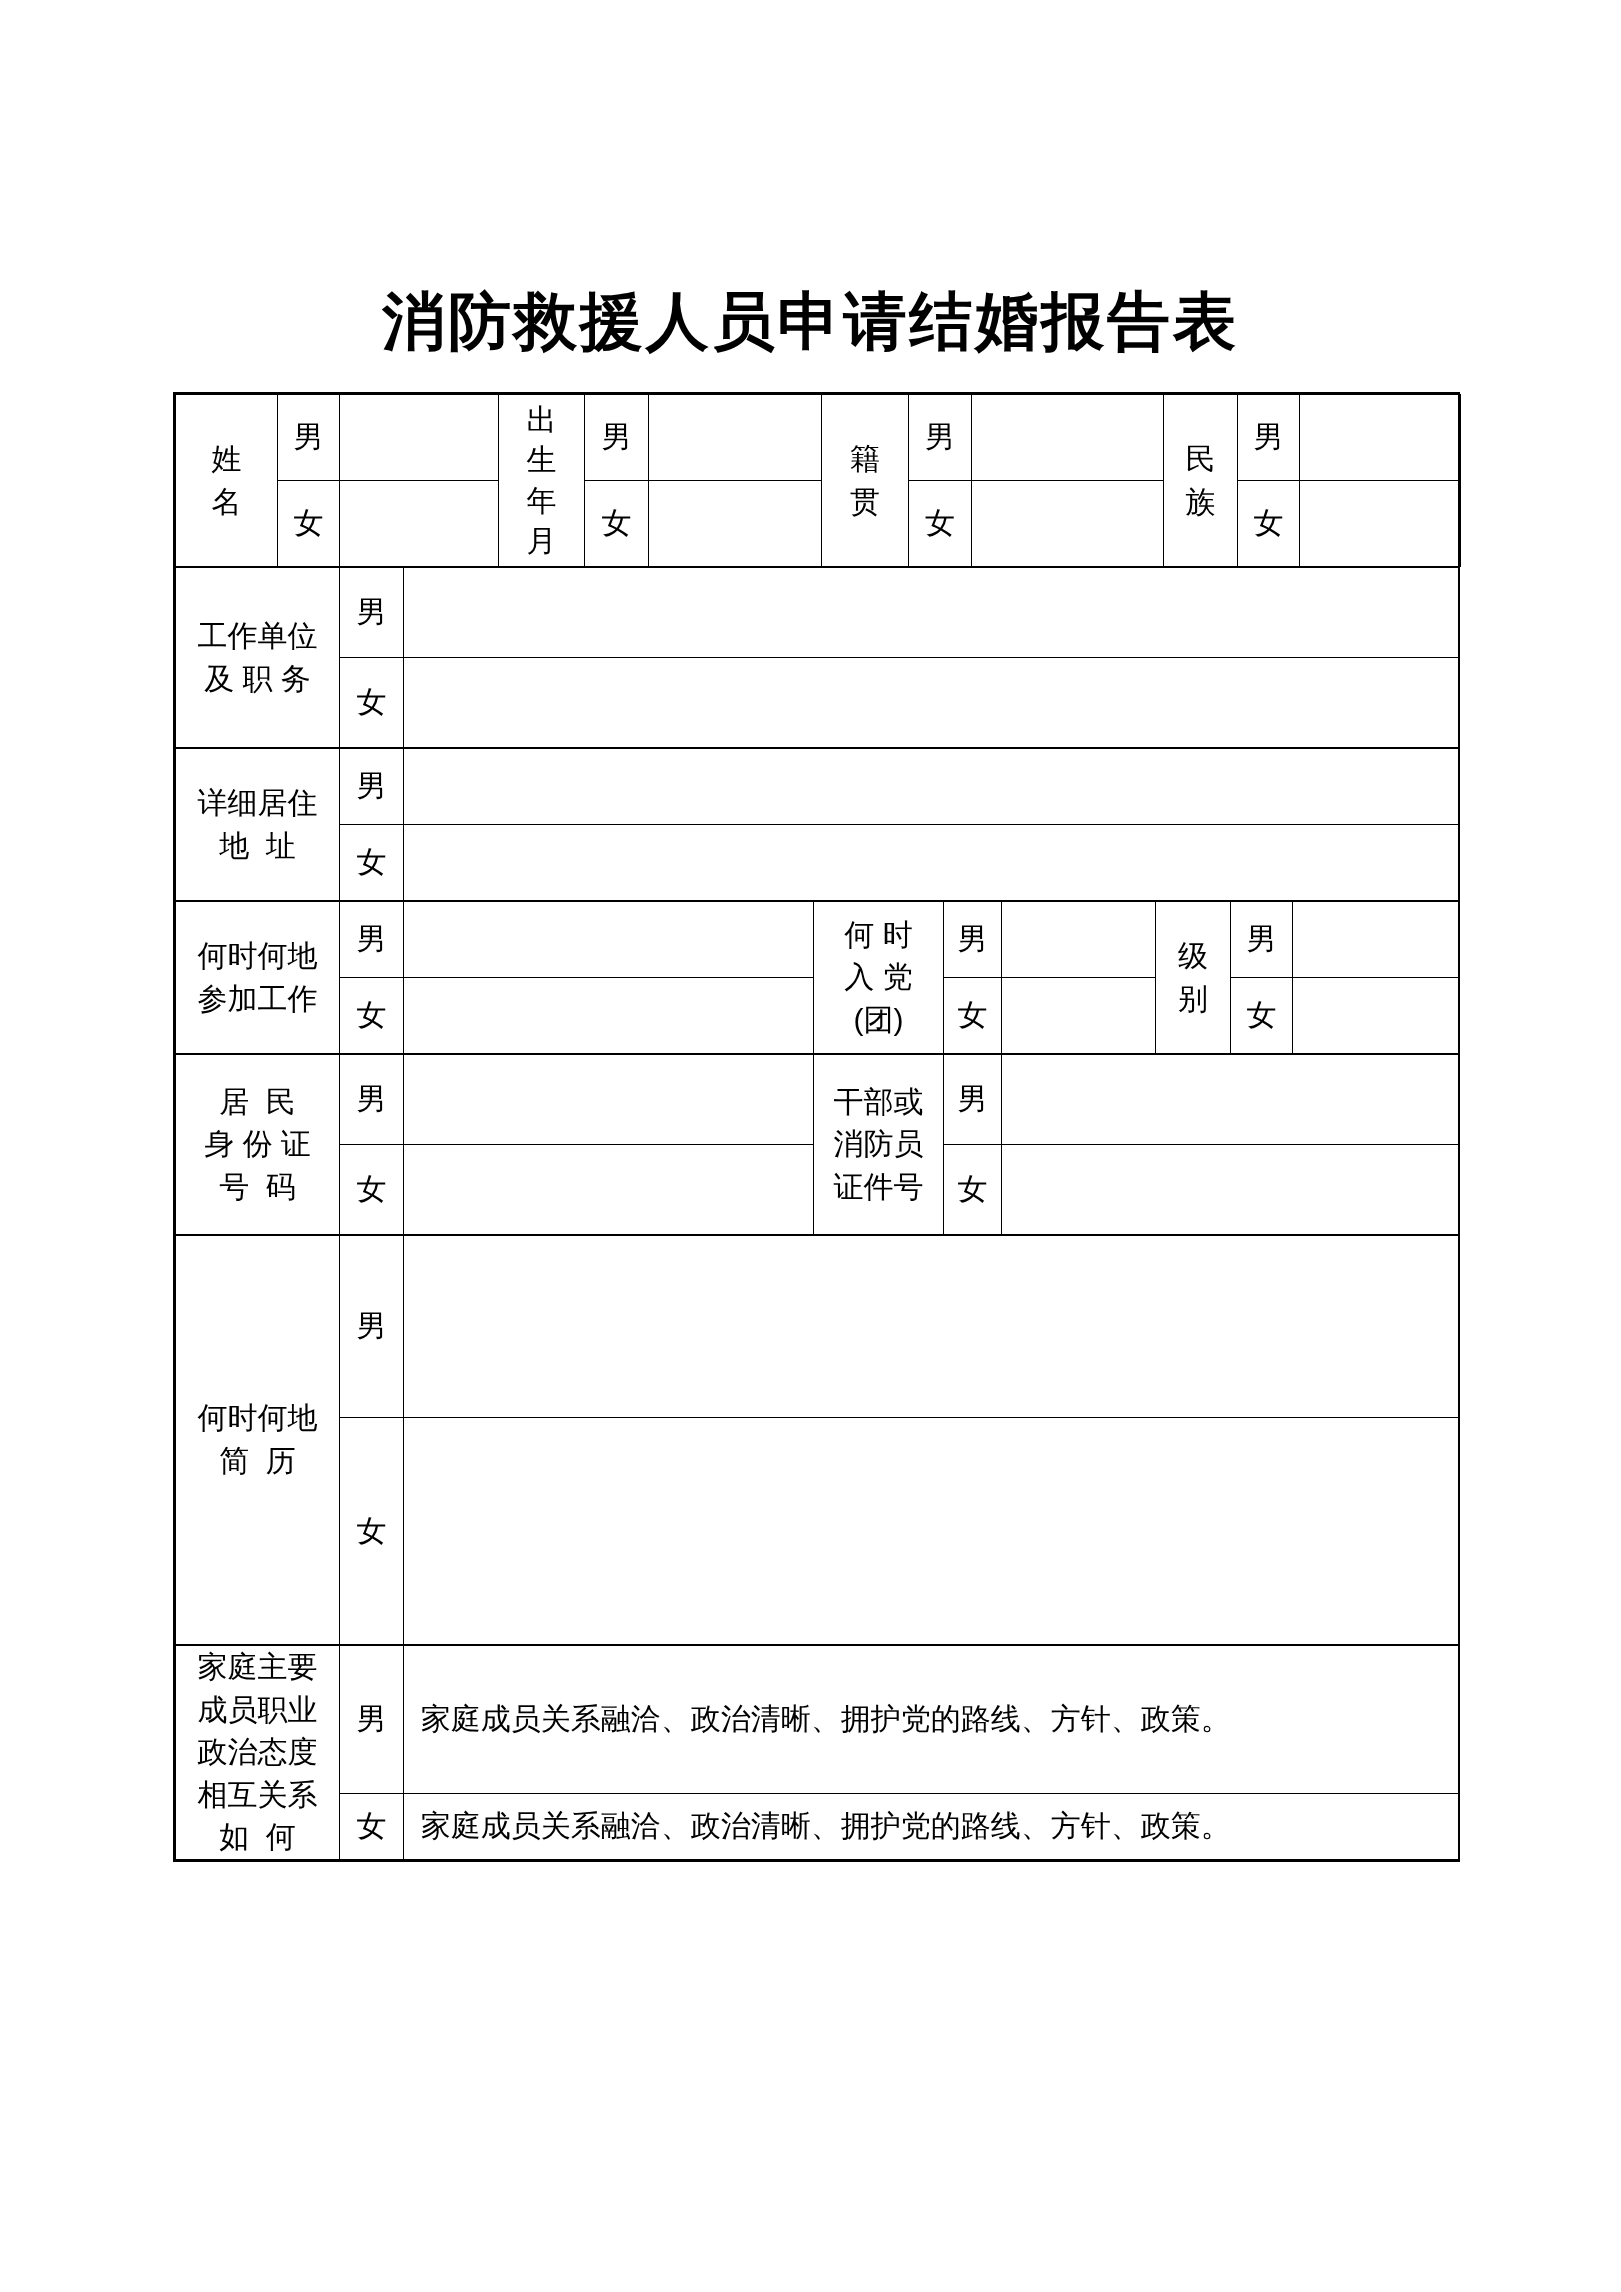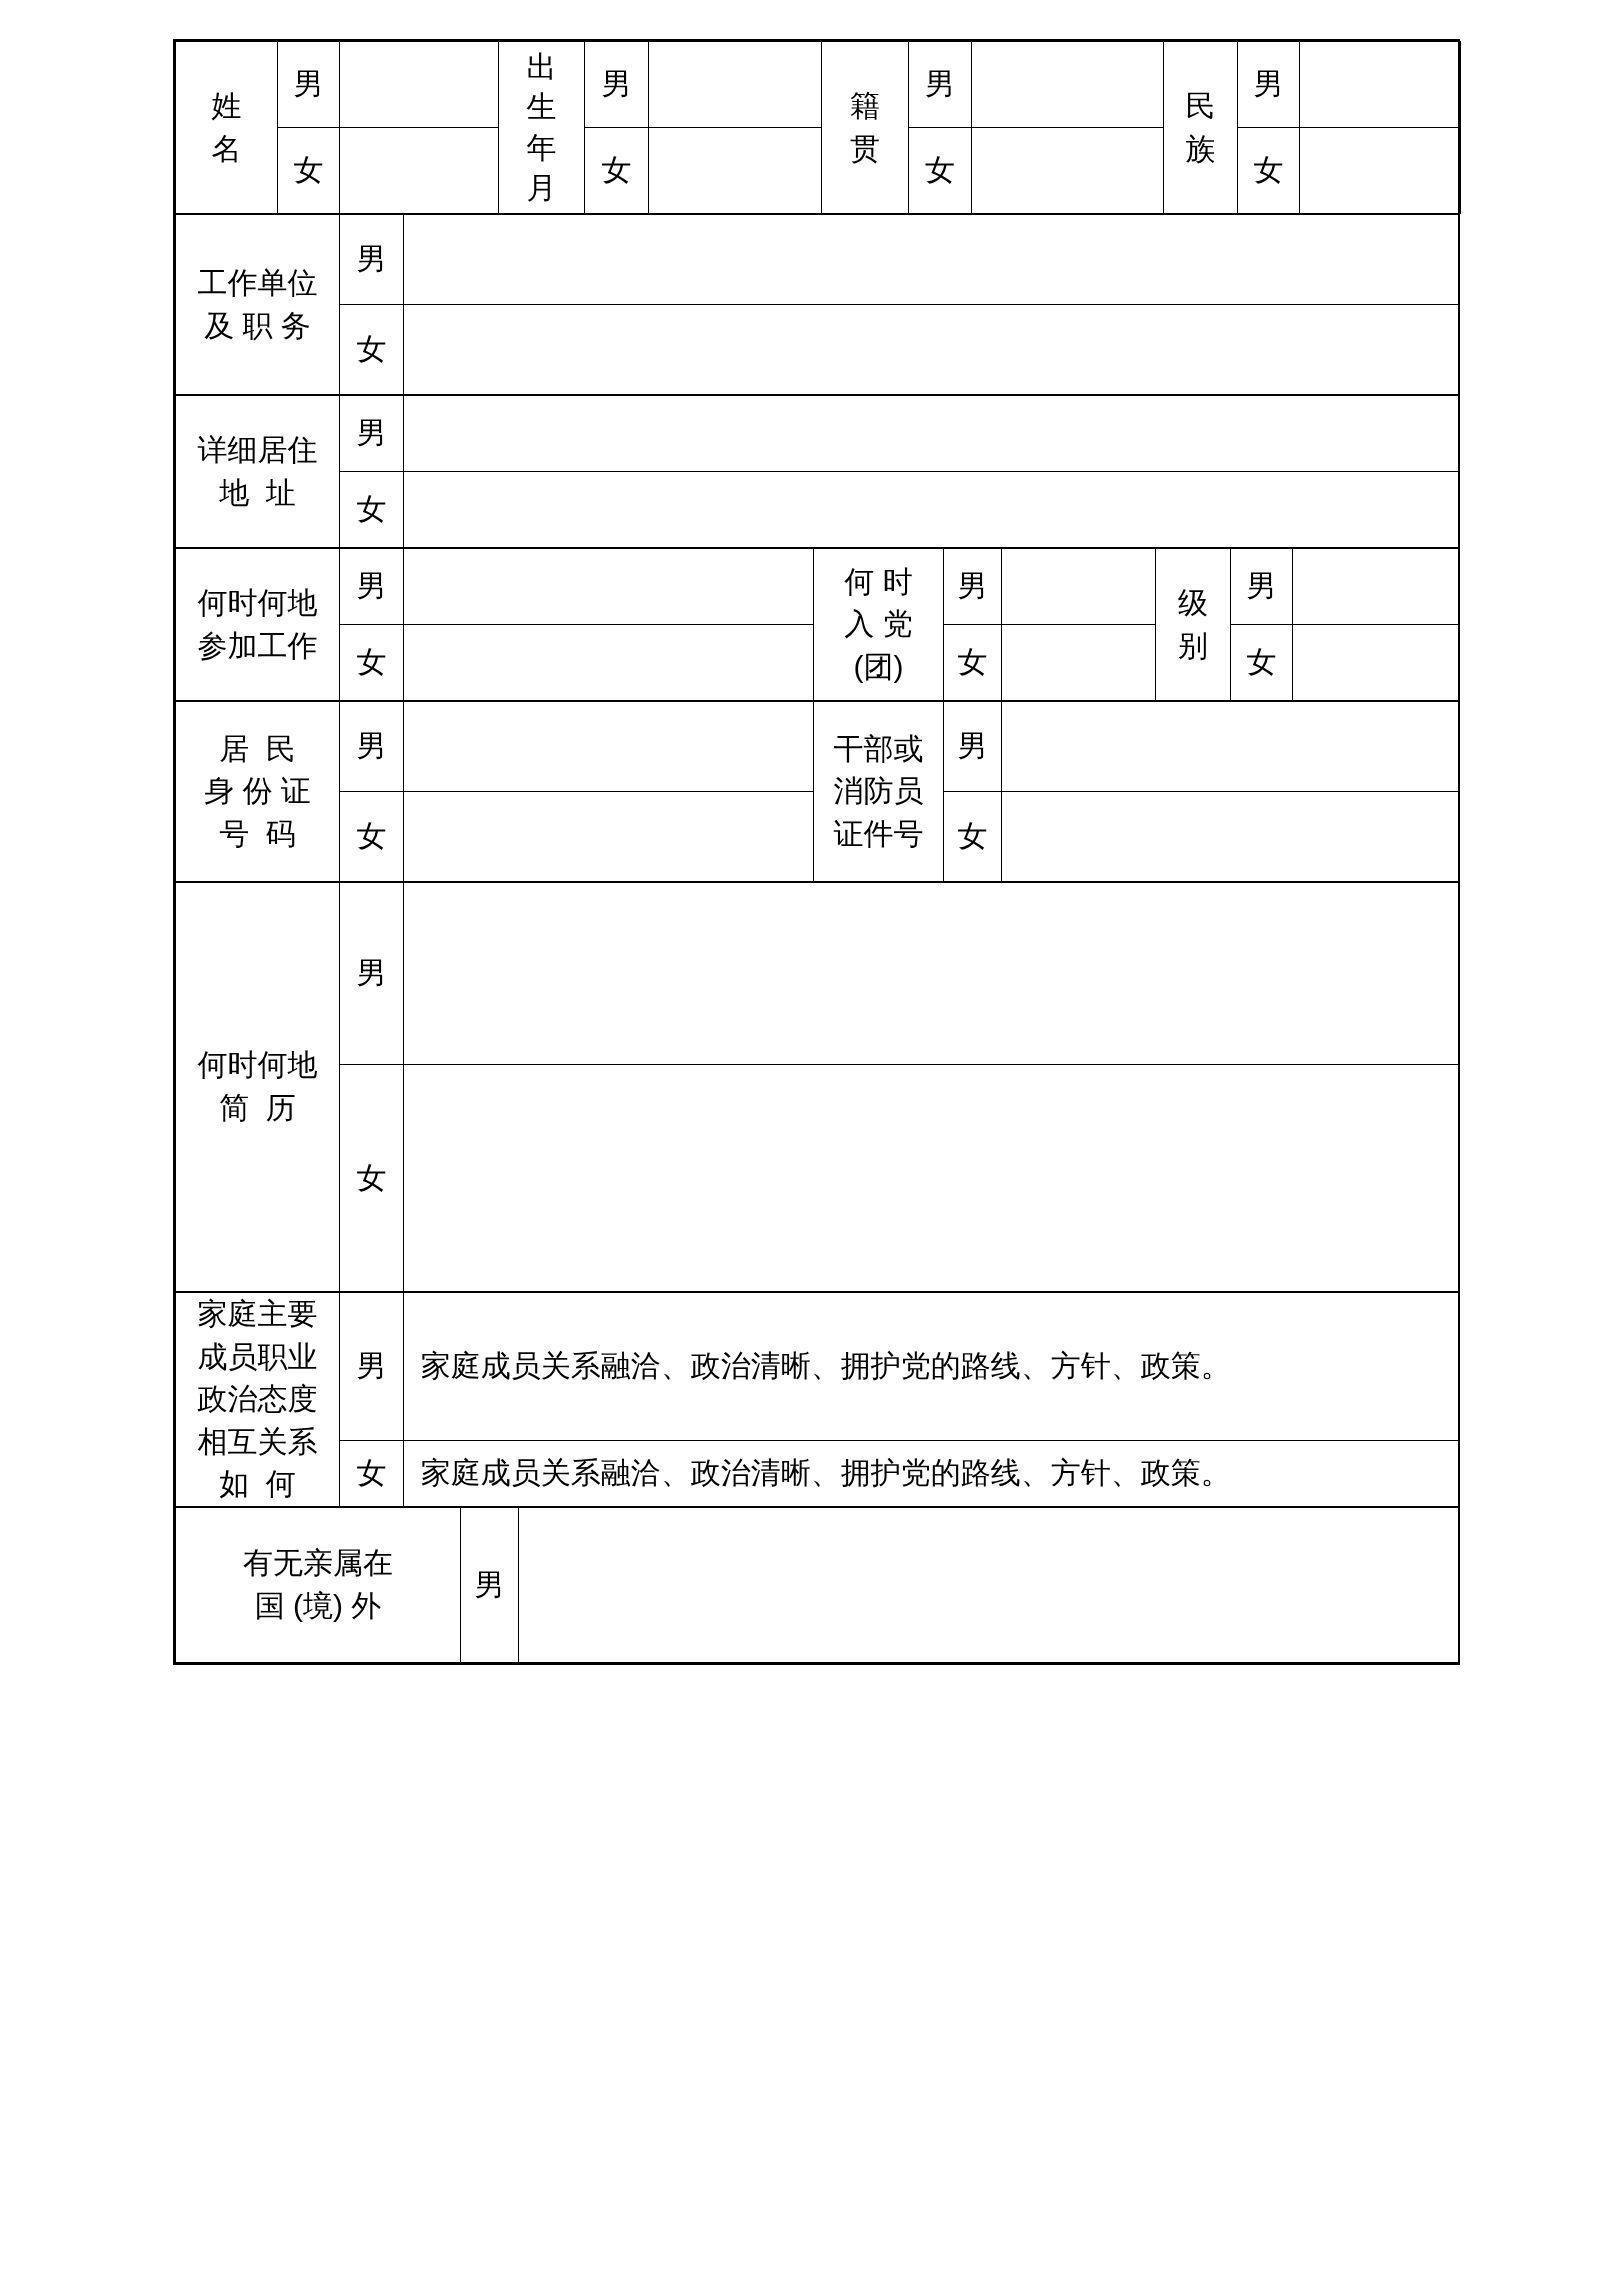--- a/index.html
+++ b/index.html
@@ -65,20 +65,21 @@
   tr.h232 { height: 227px; }
   tr.h163 { height: 136px; }
   tr.h62  { height: 61px; }
   tr.h158 { height: 155px; }
 </style>
 </head>
 <body>
 
 <div class="page">
 
+  <div class="title">消防救援人员申请结婚报告表</div>
 
   <div class="form-table">
 
     <table>
       <colgroup>
         <col style="width:102px">
           <col style="width:62px">
           <col style="width:159px">
         <col style="width:86px">
           <col style="width:64px">
@@ -270,31 +271,16 @@
         <td>男</td>
         <td class="txt">家庭成员关系融洽、政治清晰、拥护党的路线、方针、政策。</td>
       </tr>
       <tr class="h62">
         <td>女</td>
         <td class="txt">家庭成员关系融洽、政治清晰、拥护党的路线、方针、政策。</td>
       </tr>
     </tbody>
       </table>
 
-    <table>
-      <colgroup>
-        <col style="width:285px">
-          <col style="width:58px">
-          <col style="width:940px">
-      </colgroup>
-      <tbody>
-          <tr class="h158">
-        <td class="lbl">有无亲属在
-国 (境) 外</td>
-        <td>男</td>
-        <td></td>
-      </tr>
-    </tbody>
-      </table>
 
   </div>
 </div>
 
 
 </body></html>

